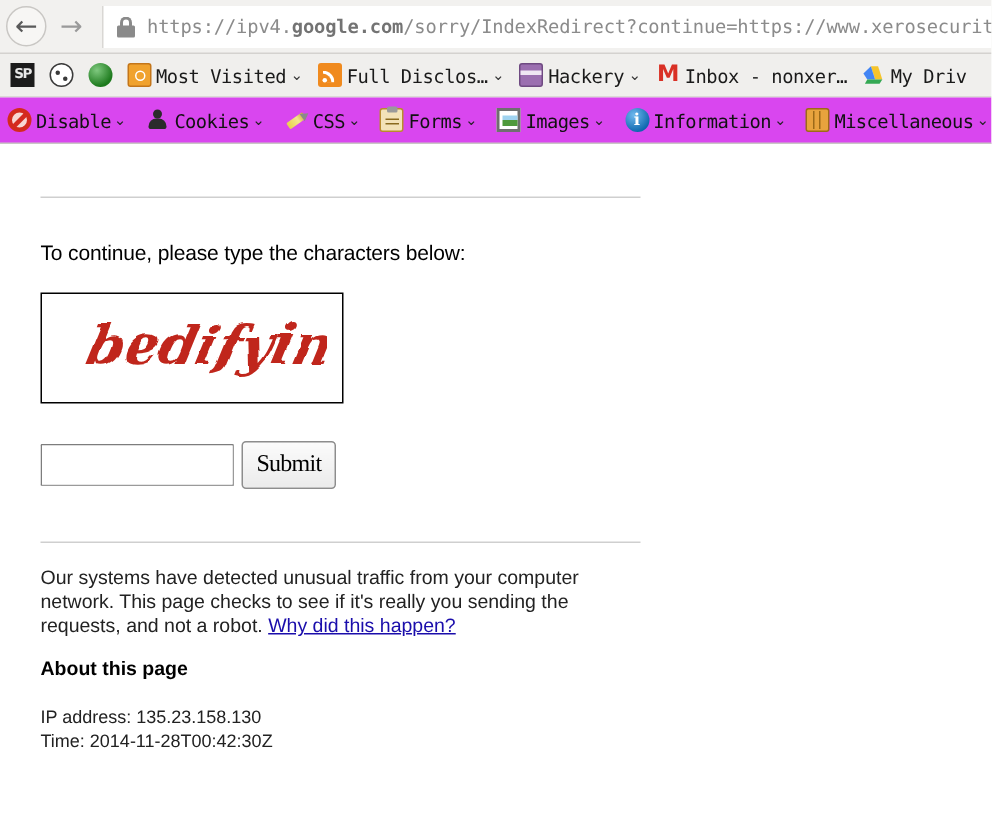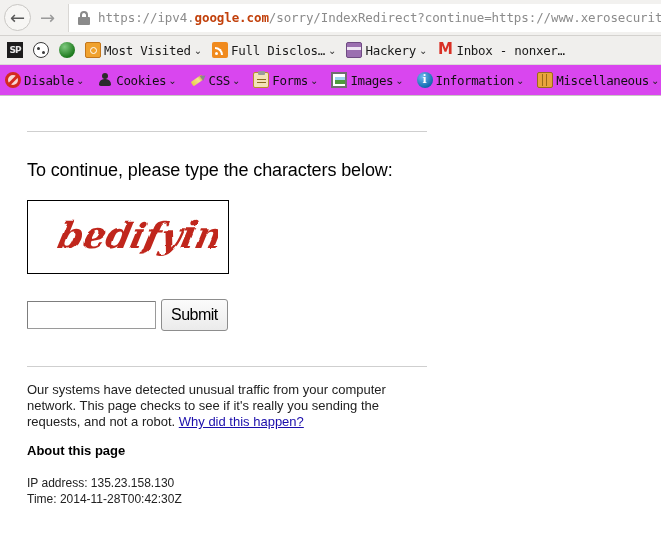--- a/index.html
+++ b/index.html
@@ -93,21 +93,21 @@
     border-radius: 1px;
   }
   #url-text {
     font-family: "DejaVu Sans Mono", monospace;
     font-size: 12.5px;
     white-space: nowrap;
     color: #8b8b8b;
     letter-spacing: -0.1px;
   }
   #url-text .host-strong {
-    color: #c2410c;
+    color: #737373;
     font-weight: bold;
   }
 
   
   #bookmarks-row {
     height: 29px;
     display: flex;
     align-items: center;
     background: #f0efed;
     border-bottom: 1px solid #dbd9d6;
@@ -380,21 +380,21 @@
     width: 400px;
     height: 1px;
     background: #cfcfcf;
     border: none;
     margin: 0;
   }
   #rule-top { margin-top: 35px; }
 
   #prompt-heading {
     font-family: "Liberation Sans", sans-serif;
-    font-size: 18px;
+    font-size: 14px;
     color: #000;
     margin-top: 28px;
     letter-spacing: -0.1px;
   }
 
   #captcha-box {
     width: 202px;
     height: 74px;
     border: 1px solid #000;
     margin-top: 19px;
@@ -426,21 +426,21 @@
     outline: none;
     border-radius: 1px;
   }
   #submit-button {
     margin-left: 5px;
     height: 32px;
     padding: 0 9px;
     background: linear-gradient(180deg, #fbfbfb 0%, #ebebeb 100%);
     border: 1px solid #8d8d8d;
     border-radius: 3px;
-    font-family: Liberation Sans, sans-serif;
+    font-family: Liberation Serif, serif;
     font-size: 16px;
     color: #000;
     letter-spacing: -0.5px;
     cursor: pointer;
     text-align: center;
   }
 
   #rule-bottom { margin-top: 35px; }
 
   #about-heading {
@@ -512,20 +512,30 @@
       <span class="bm-caret">⌄</span>
     </div>
     <div class="bm-item">
       <span class="bmico" id="hackery-folder-icon"></span>
       <span class="bm-label">Hackery</span>
       <span class="bm-caret">⌄</span>
     </div>
     <div class="bm-item">
       <span class="bmico" id="gmail-icon">M</span>
       <span class="bm-label">Inbox - nonxer…</span>
+    </div>
+    <div class="bm-item">
+      <span class="bmico" id="gdrive-icon">
+        <svg width="16" height="16" viewBox="0 0 16 16">
+          <polygon points="5.6,2.2 10.4,2.2 13.2,11 8.4,11" fill="#f6c42b"></polygon>
+          <polygon points="5.6,2.2 8.4,11 3.2,11 0.6,7" fill="#4285f4"></polygon>
+          <polygon points="3.2,11 13.2,11 11.4,13.8 1.6,13.8" fill="#34a853"></polygon>
+        </svg>
+      </span>
+      <span class="bm-label">My Driv</span>
     </div>
   </div>
 
   <div id="webdev-row">
     <div class="wd-item">
       <span class="wdico" id="disable-icon"></span>
       <span class="wd-label">Disable</span>
       <span class="wd-caret">⌄</span>
     </div>
     <div class="wd-item">

